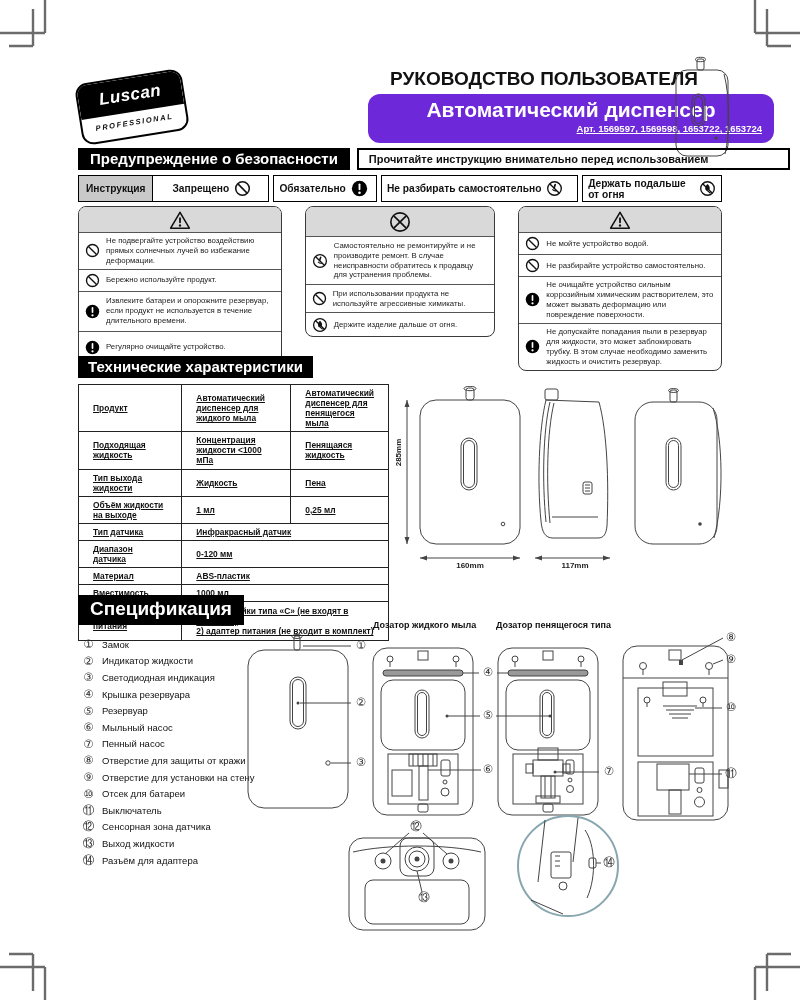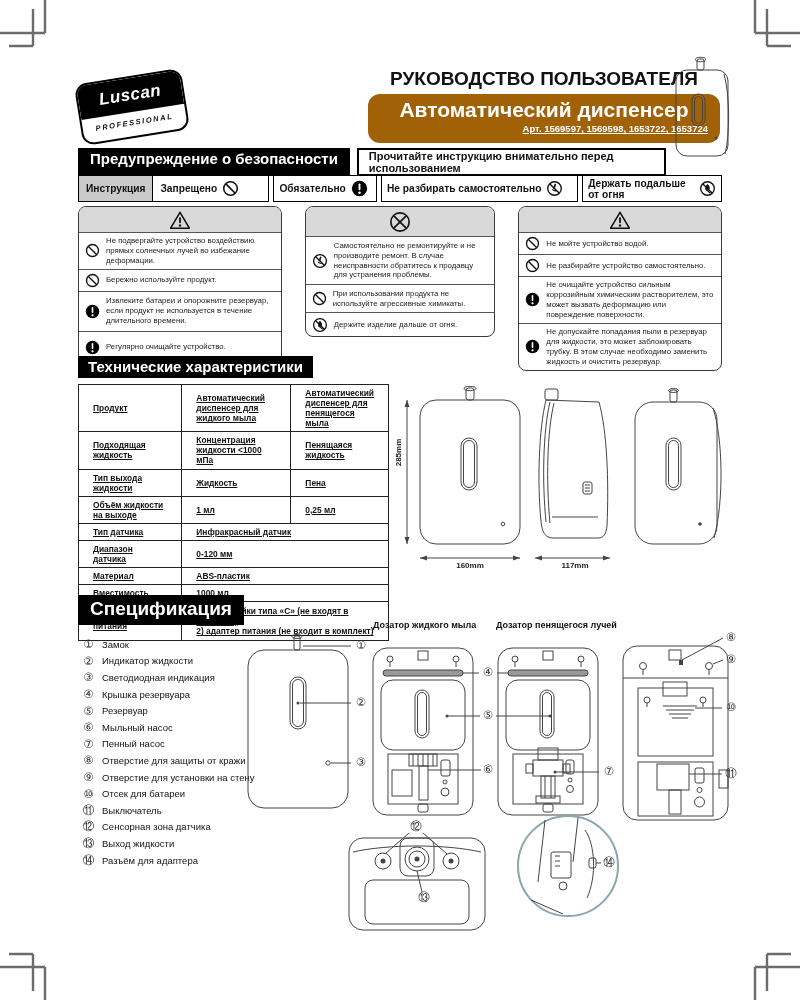--- a/index.html
+++ b/index.html
@@ -11,36 +11,36 @@
   .crop{position:absolute;width:56px;height:56px;}
   .crop path{stroke:#6b6b6b;stroke-width:2.4;fill:none;}
   
   .logo{left:78px;top:76px;width:104px;height:58px;transform:rotate(-9deg);
         border:2.5px solid #000;border-radius:12px;overflow:hidden;background:#fff;}
   .logo-top{background:#000;height:34px;display:flex;align-items:center;justify-content:center;}
   .logo-top span{color:#fff;font-style:italic;font-weight:bold;font-size:17px;letter-spacing:.5px;}
   .logo-bottom{height:20px;display:flex;align-items:center;justify-content:center;}
   .logo-bottom span{font-size:7.5px;font-weight:bold;letter-spacing:1.6px;font-style:italic;}
   .doc-title{left:368px;top:68px;width:352px;text-align:center;font-size:19px;font-weight:bold;}
-  .badge{left:368px;top:94px;width:352px;height:49px;background:#a16207;border-radius:12px;color:#fff;}
+  .badge{left:368px;top:94px;width:406px;height:49px;background:#6d28d9;border-radius:12px;color:#fff;}
   .badge-title{text-align:center;font-size:21px;font-weight:bold;margin-top:4px;}
   .badge-art{text-align:right;font-size:9.5px;font-weight:bold;padding-right:12px;margin-top:1px;text-decoration:underline;}
   .hdr-device{left:664px;top:56px;}
   
   .black-box{background:#000;color:#fff;font-weight:bold;display:inline-block;}
-  .safety-row{left:78px;top:148px;width:588px;display:flex;gap:7px;align-items:stretch;}
+  .safety-row{left:78px;top:148px;width:712px;display:flex;gap:7px;align-items:stretch;}
   .safety-row .black-box{font-size:15px;padding:2px 12px 3px;white-space:nowrap;}
   .note-box{flex:1;border:2px solid #000;display:flex;align-items:center;
             font-size:11px;font-weight:bold;padding-left:10px;}
   
   .legend{left:78px;top:175px;width:644px;height:27px;display:flex;gap:4px;}
   .leg-box{border:1.8px solid #000;display:flex;align-items:center;gap:5px;
            padding:0 5px;font-size:10.2px;font-weight:bold;box-sizing:border-box;}
   .leg-gray{background:#c9c9c9;height:100%;display:flex;align-items:center;
-            padding:0 7px;margin:0 2px 0 -5px;border-right:1.8px solid #000;}
+            padding:0 7px;margin:0 14px 0 -5px;border-right:1.8px solid #000;}
   .ic{flex:none;}
   
   .cols{left:78px;top:206px;width:644px;display:flex;gap:23px;align-items:flex-start;}
   .wcol{border:1.6px solid #3a3a3a;border-radius:8px;overflow:hidden;background:#fff;box-sizing:border-box;}
   .wcol-h{background:#d9d9d9;height:25px;display:flex;align-items:center;justify-content:center;}
   .wrow{display:flex;align-items:center;gap:6px;padding:3px 7px 3px 6px;
         border-top:1.1px solid #555;font-size:7.8px;line-height:1.28;color:#222;box-sizing:border-box;}
   
   .tech-title{left:78px;top:356px;font-size:15px;padding:2px 10px 3px;}
   table.tech{position:absolute;left:78px;top:384px;width:311px;border-collapse:collapse;
@@ -414,21 +414,21 @@
         <span class="pnum">⑬</span>
         <span class="plabel">Выход жидкости</span>
       </div>
     <div class="pitem">
         <span class="pnum">⑭</span>
         <span class="plabel">Разъём для адаптера</span>
       </div>
   </div>
 
   <span class="dg-title" style="left:295px">Дозатор жидкого мыла</span>
-  <span class="dg-title" style="left:418px">Дозатор пенящегося лучей</span>
+  <span class="dg-title" style="left:418px">Дозатор пенящегося типа</span>
 
   <svg class="spec-svg" width="505" height="322" viewBox="0 0 505 322">
 
     <rect class="ln" x="15" y="20" width="100" height="158" rx="16"></rect>
     <rect class="ln" x="61" y="6" width="6" height="14" rx="2"></rect>
     <ellipse class="ln" cx="64" cy="6.5" rx="5" ry="2"></ellipse>
     <line class="ln" x1="70" y1="16" x2="118" y2="16"></line>
     <rect class="ln" x="57" y="47" width="16" height="52" rx="8"></rect>
     <rect class="ln" x="59.5" y="49.5" width="11" height="47" rx="5.5"></rect>
     <circle cx="65" cy="73" r="1.5" fill="#444"></circle>

